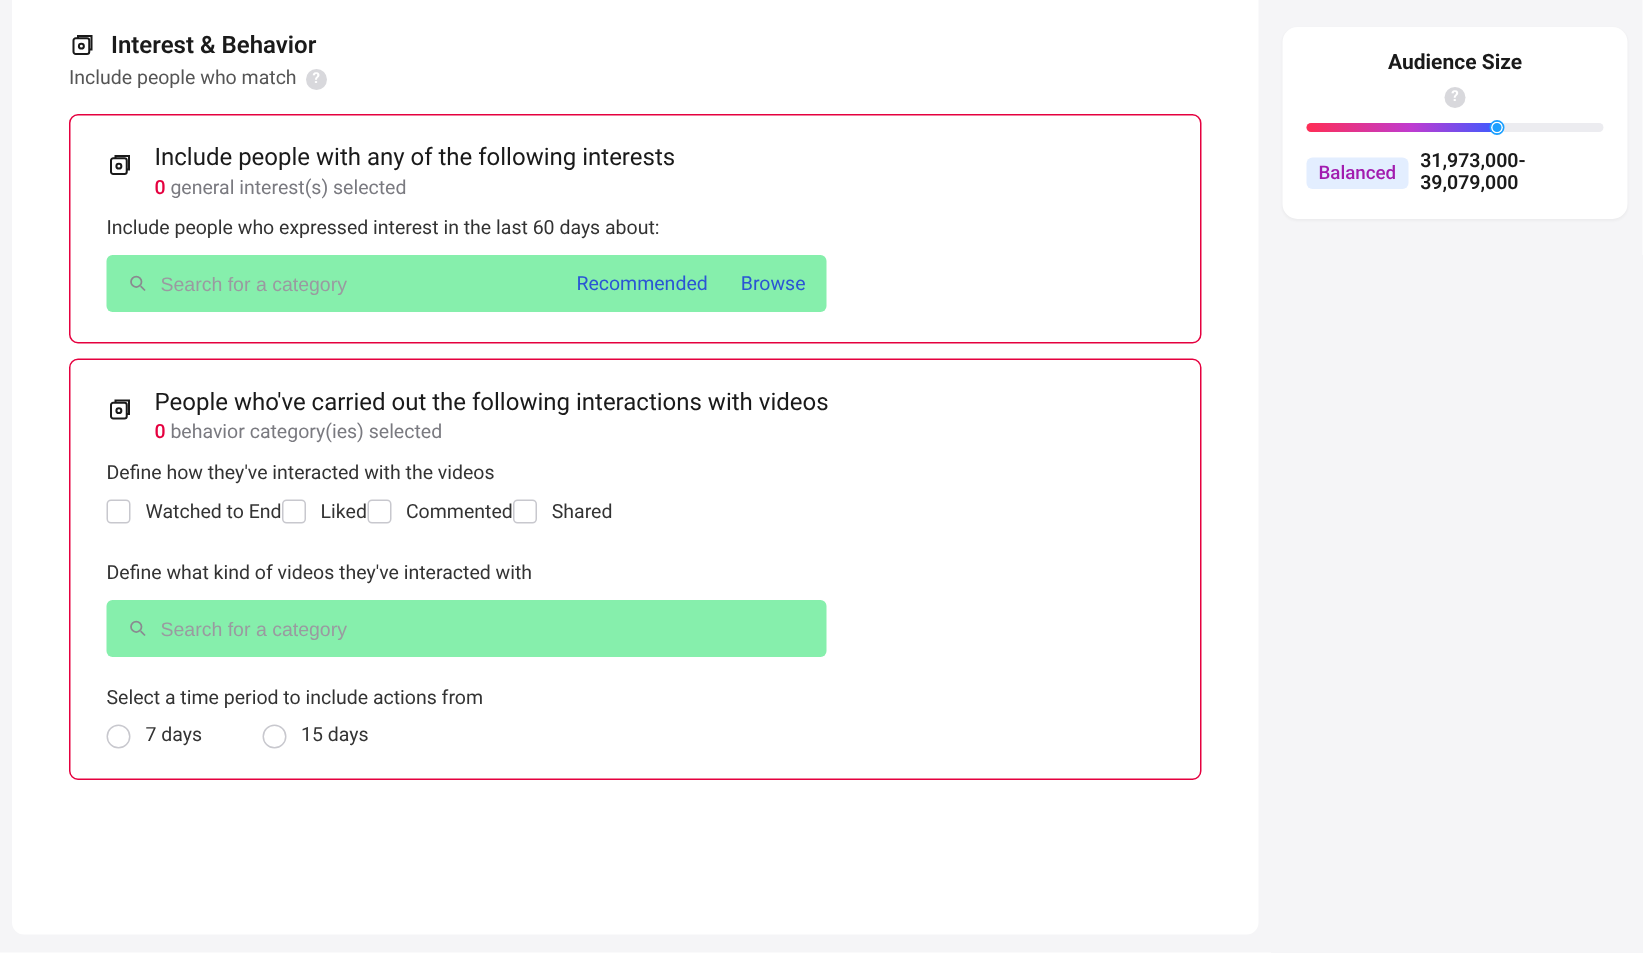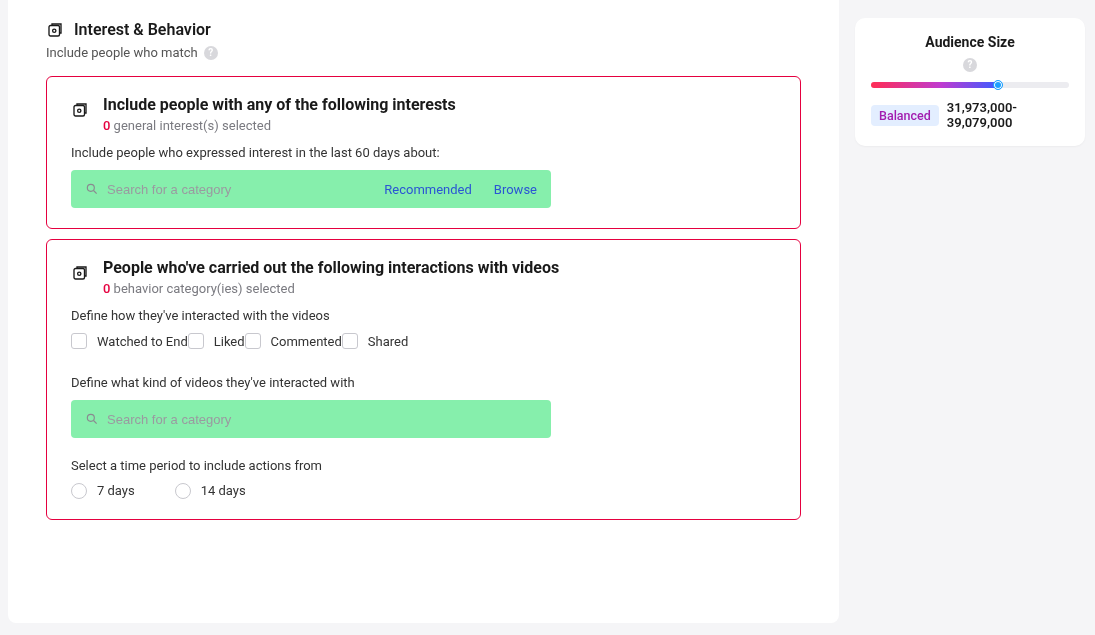--- a/index.html
+++ b/index.html
@@ -70,21 +70,21 @@
     }
     .card-header {
       display: flex;
       gap: 14px;
       align-items: flex-start;
       margin-bottom: 12px;
     }
     .card-header .icon-slot { padding-top: 6px; }
     .card-title {
       font-size: 16px;
-      font-weight: 700;
+      font-weight: 400;
       color: #1a1a1a;
       margin-bottom: 4px;
     }
     .card-sub {
       font-size: 13px;
       color: #7a7a80;
     }
     .count-zero { color: #e5003f; font-weight: 500; }
     .field-label {
       font-size: 13px;
@@ -327,21 +327,21 @@
       <div class="spacer-md"></div>
 
       <div class="field-label">Select a time period to include actions from</div>
       <div class="radio-row">
         <label class="rad">
           <input type="radio" name="period" style="">
           <span>7 days</span>
         </label>
         <label class="rad">
           <input type="radio" name="period" style="">
-          <span>14 days</span>
+          <span>15 days</span>
         </label>
       </div>
     </div>
 
   </div>
 
   <div class="right-col">
     <div class="panel">
       <div class="panel-title">
         <span>Audience Size</span>

